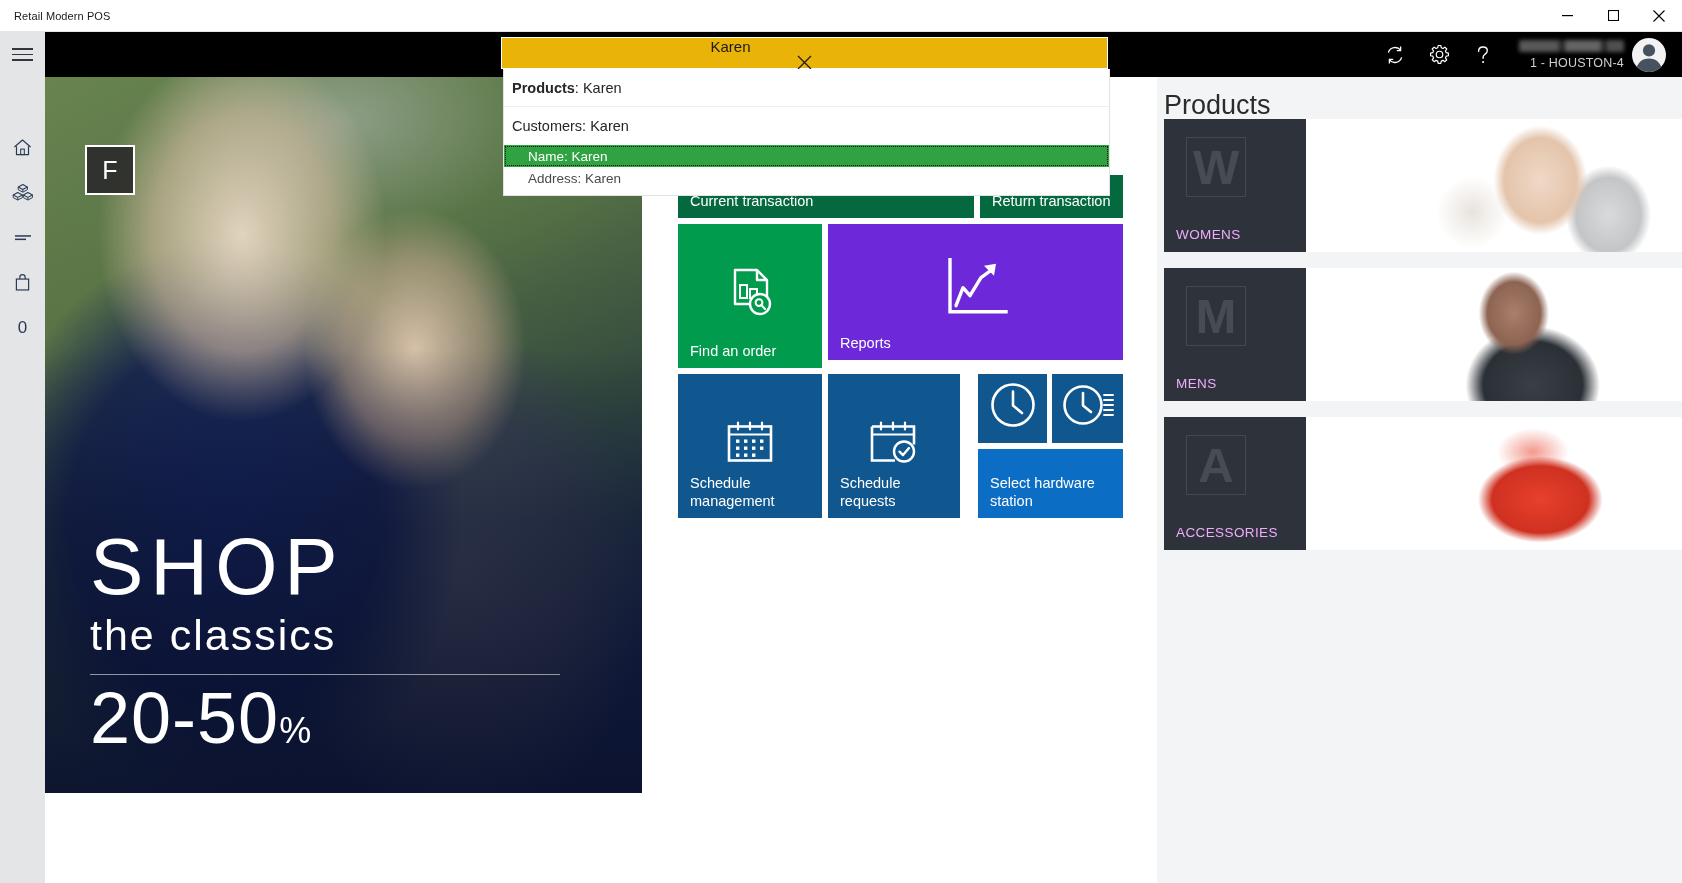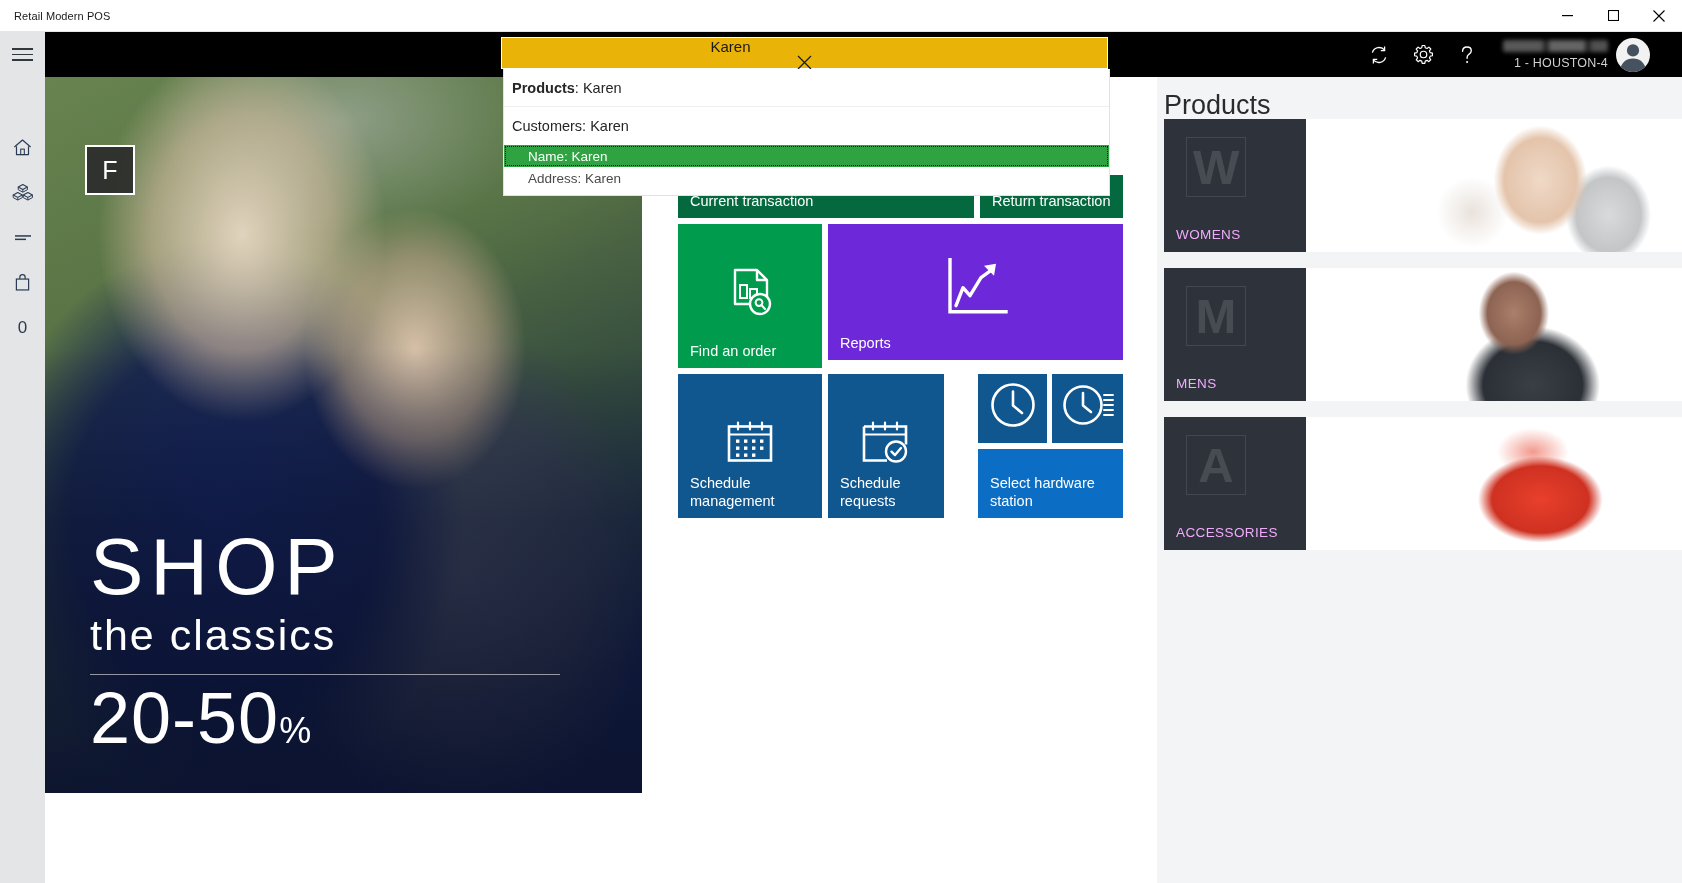--- a/index.html
+++ b/index.html
@@ -77,21 +77,21 @@
     height:22px; display:flex; align-items:center;
     padding-left:24px; font-size:13.5px; color:#4a4a4a;
   }
   .sg-sub.selected {
     background:#2fa342; color:#ffffff; outline:1px dotted #111; outline-offset:-2px;
   }
 
   
   .hdr-icons {
     position:absolute; top:32px; right:0; height:45px;
-    display:flex; align-items:center; padding-right:26px; gap:0px;
+    display:flex; align-items:center; padding-right:10px; gap:0px;
   }
   .hdr-btn {
     width:44px; height:45px; display:flex; align-items:center; justify-content:center;
     color:#ffffff;
   }
   .acct {
     display:flex; flex-direction:column; align-items:flex-end;
     justify-content:center; height:45px; margin-left:14px; margin-right:8px;
   }
   .acct-name {
@@ -444,21 +444,21 @@
                 <rect x="34" y="26" width="3.4" height="3.4"></rect>
               <rect x="10" y="33" width="3.4" height="3.4"></rect>
                 <rect x="18" y="33" width="3.4" height="3.4"></rect>
               <rect x="26" y="33" width="3.4" height="3.4"></rect>
             </g>
           </svg>
         </span>
         <span class="tlabel">Schedule<br>management</span>
       </div>
 
-      <div class="tile" id="t5" style="left: 150px; top: 199px; width: 116px; height: 144px; background: rgb(17, 87, 143);">
+      <div class="tile" id="t5" style="left: 150px; top: 199px; width: 132px; height: 144px; background: rgb(17, 87, 143);">
         <span class="ticon">
           <svg width="50" height="44" viewBox="0 0 50 44">
             <path d="M3 6 H45 V24 M3 6 V40 H26" fill="none" stroke="#fff" stroke-width="2.6"></path>
             <path d="M3 14 H45" stroke="#fff" stroke-width="2.2"></path>
             <path d="M12 2 V9 M24 2 V9 M36 2 V9" stroke="#fff" stroke-width="2.2" stroke-linecap="round"></path>
             <circle cx="35" cy="31" r="10" fill="#11578f" stroke="#fff" stroke-width="2.4"></circle>
             <path d="M30.5 31.2 L34 34.6 L40 27.6" fill="none" stroke="#fff" stroke-width="2.4" stroke-linecap="round" stroke-linejoin="round"></path>
           </svg>
         </span>
         <span class="tlabel">Schedule requests</span>

